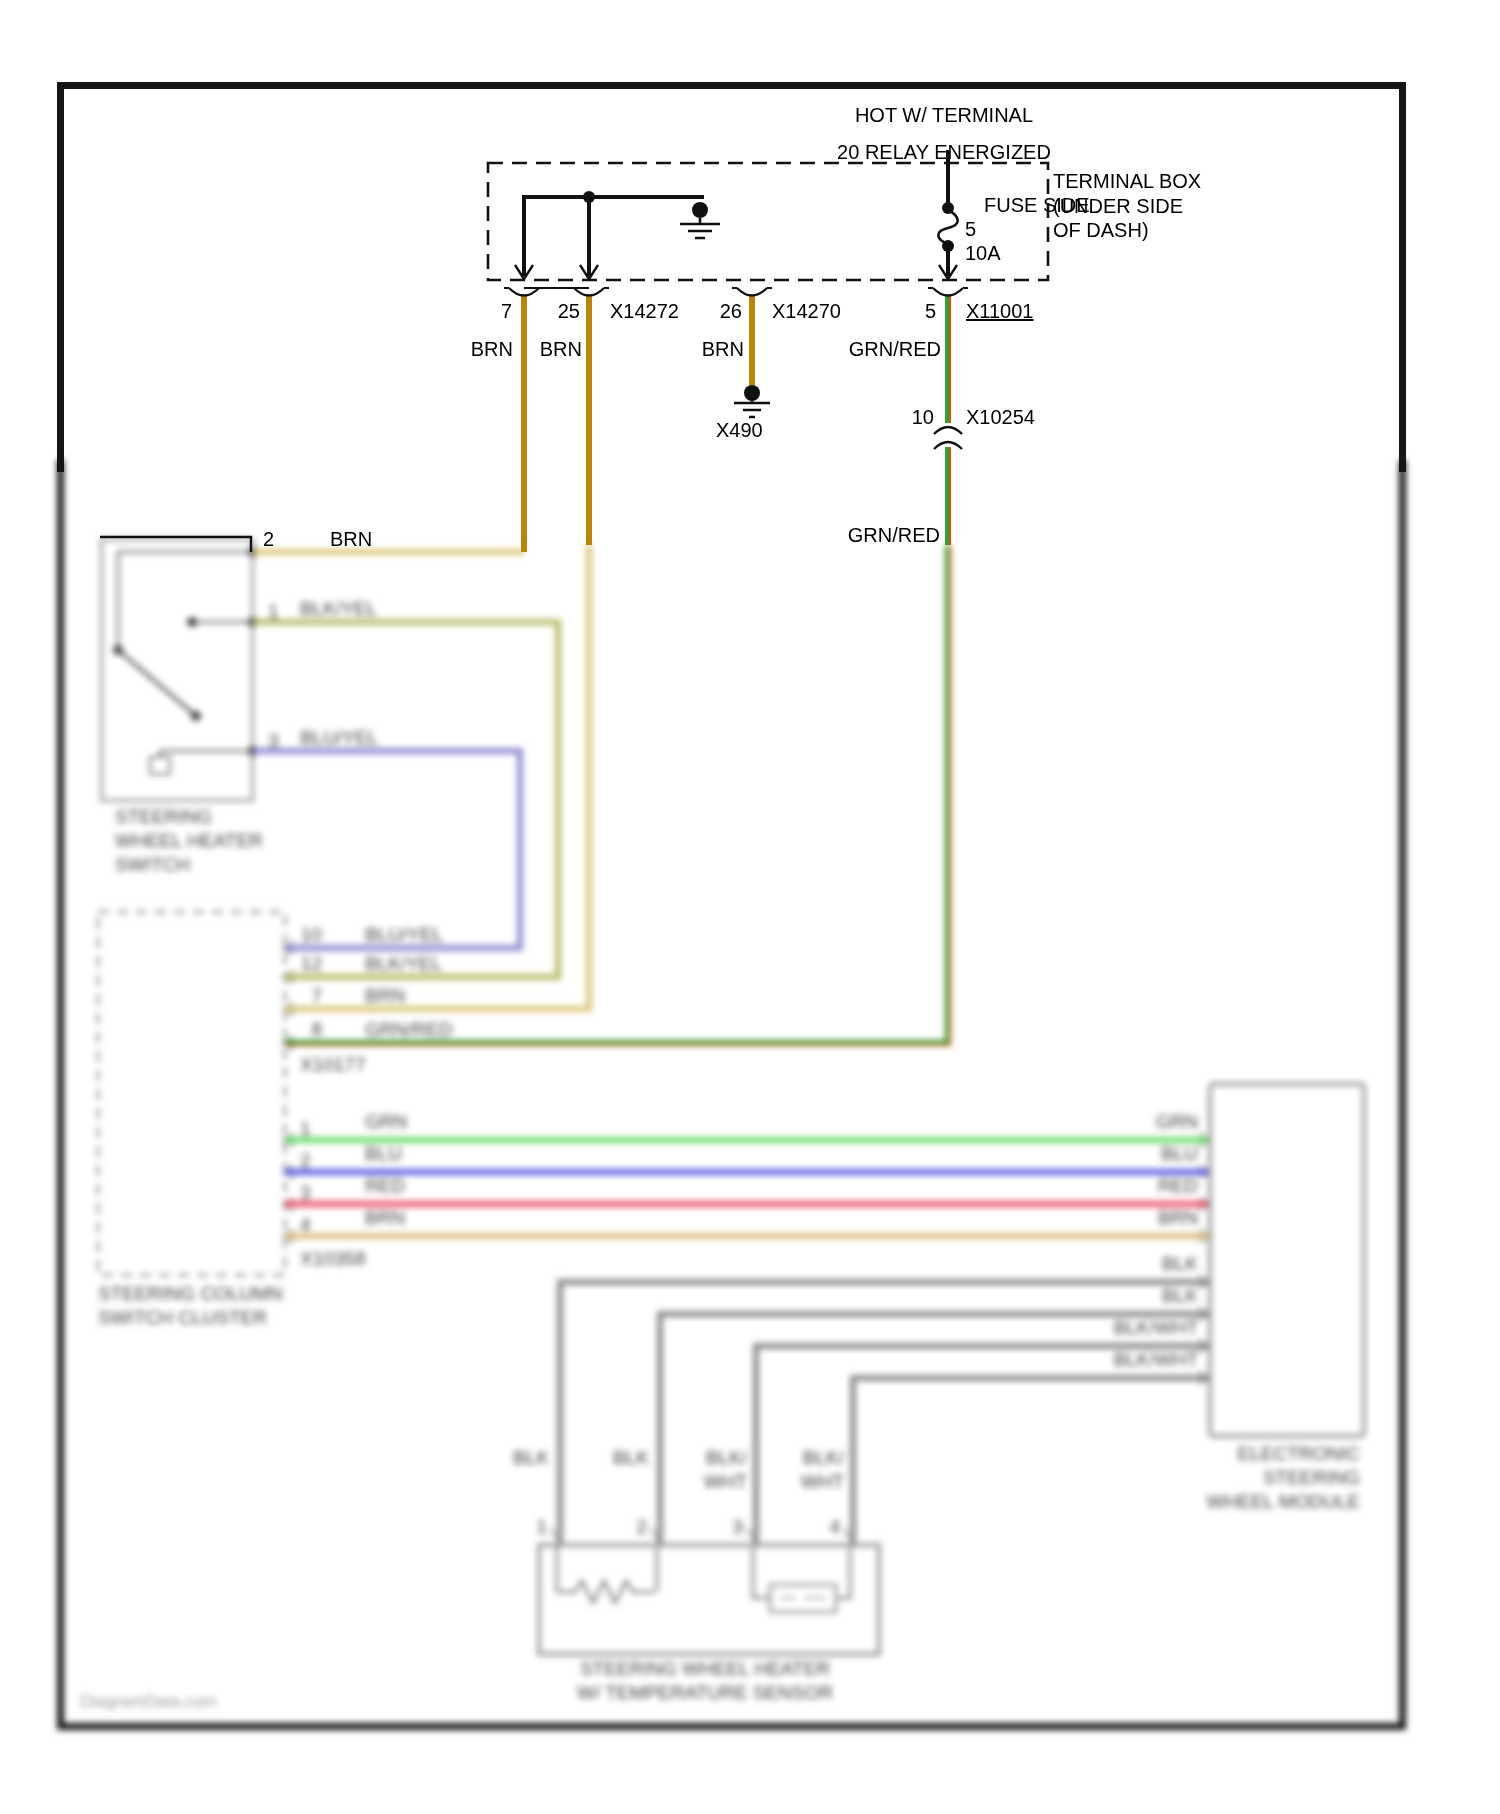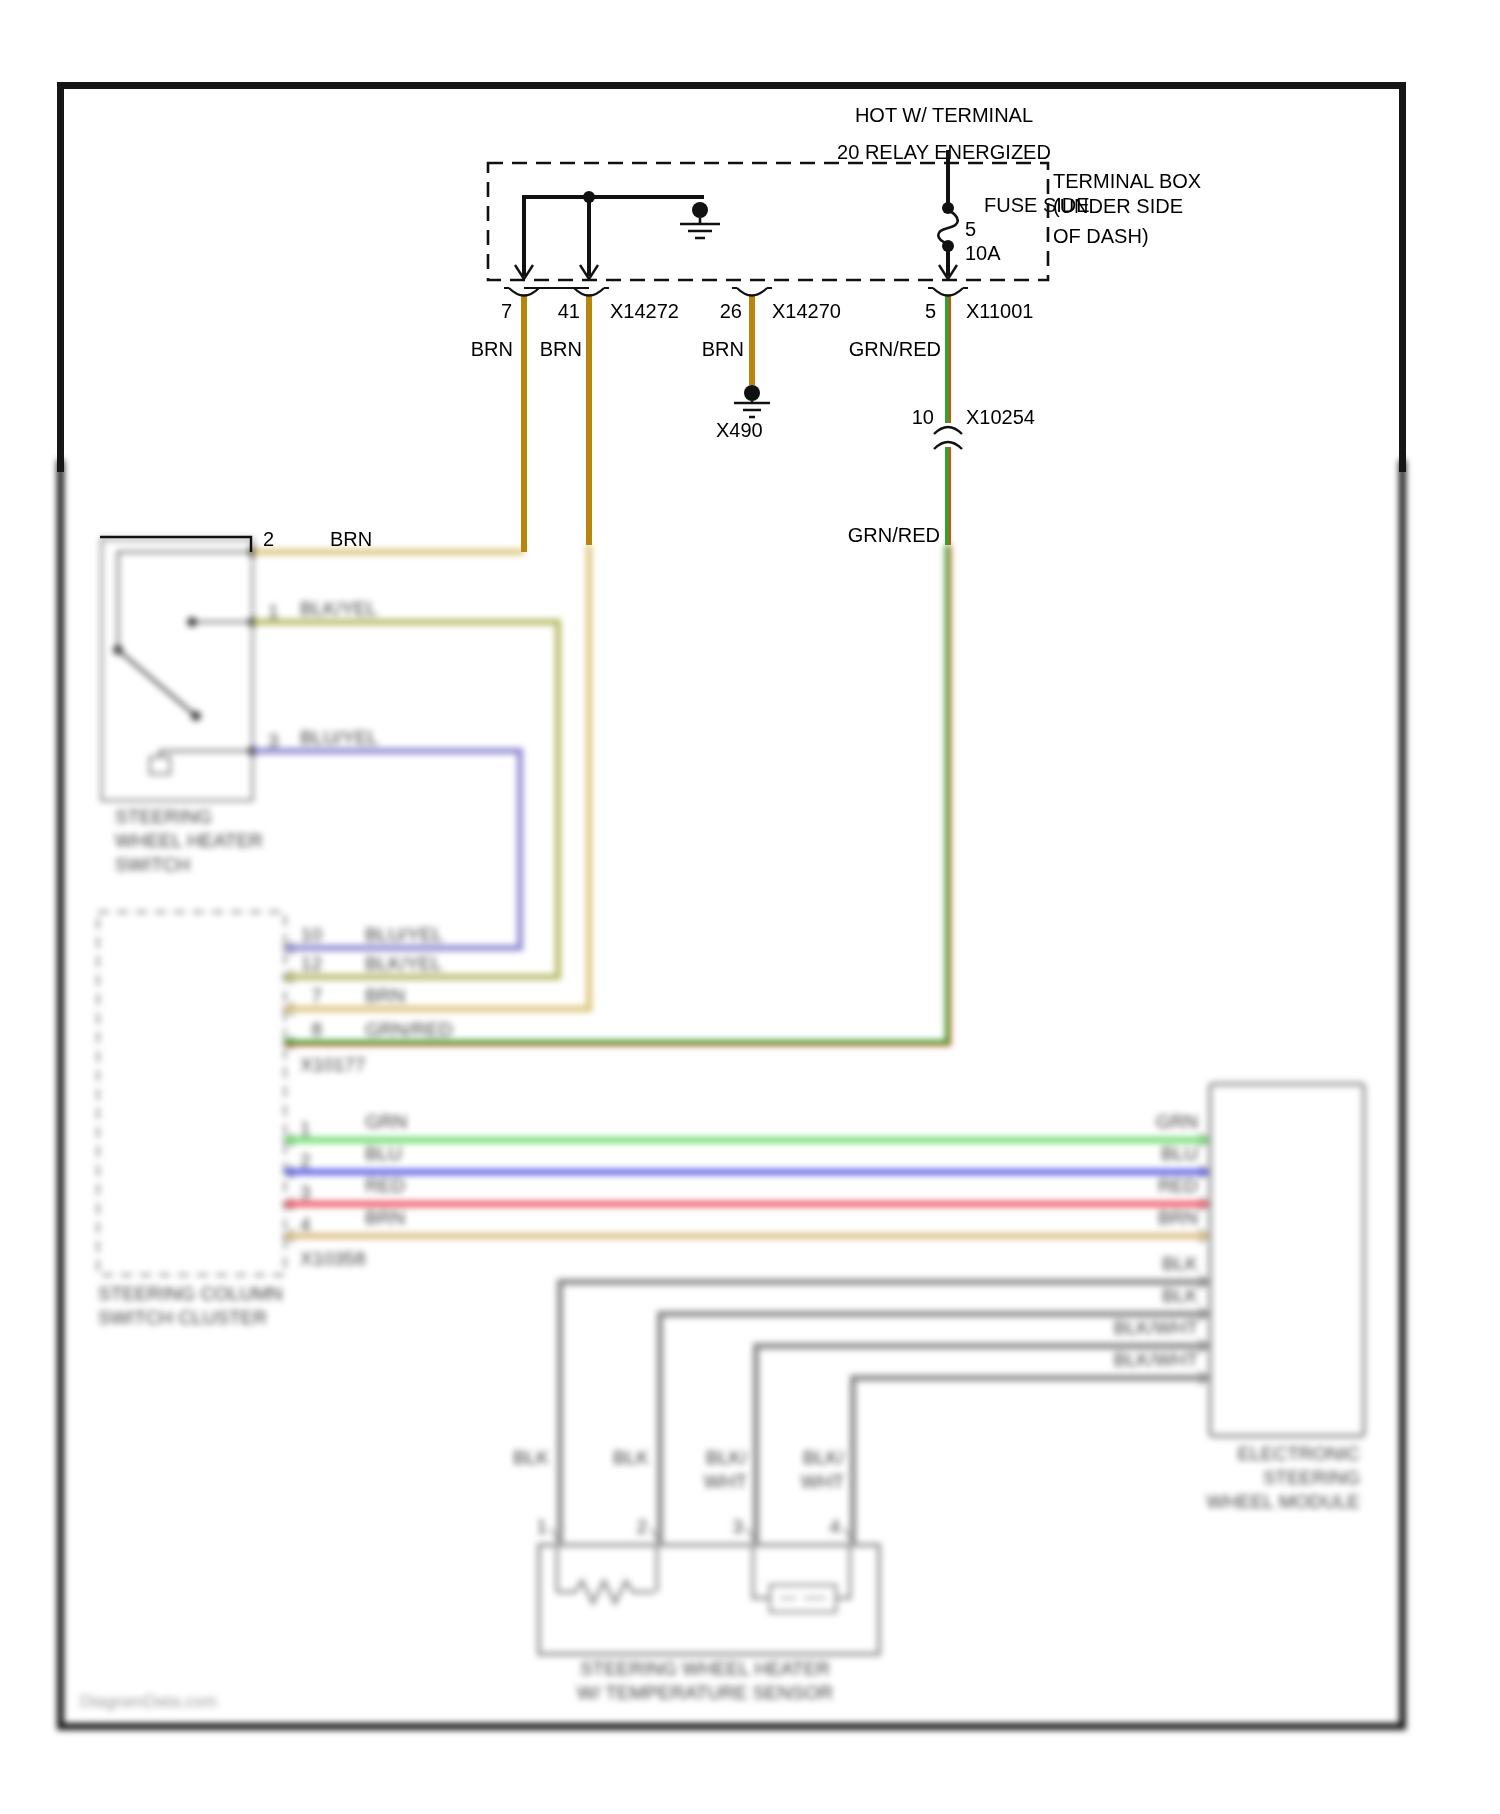--- a/index.html
+++ b/index.html
@@ -176,21 +176,21 @@
 
     <div class="borderseg" style="left:57px;top:82px;width:1349px;height:7px;"></div>
     <div class="borderseg" style="left:57px;top:82px;width:7px;height:390px;"></div>
     <div class="borderseg" style="left:1399px;top:82px;width:7px;height:390px;"></div>
 
     <div class="lbl c" style="left:794px;top:104px;width:300px;">HOT W/ TERMINAL</div>
     <div class="lbl c" style="left:794px;top:141px;width:300px;">20 RELAY ENERGIZED</div>
 
     <div class="lbl" style="left:1053px;top:170px;">TERMINAL BOX</div>
     <div class="lbl" style="left:1053px;top:195px;">(UNDER SIDE</div>
-    <div class="lbl" style="left:1053px;top:225px;">OF DASH)</div>
+    <div class="lbl" style="left:1053px;top:219px;">OF DASH)</div>
     <div class="lbl" style="left:984px;top:194px;">FUSE SIDE</div>
     <div class="lbl" style="left:965px;top:218px;">5</div>
     <div class="lbl" style="left:965px;top:242px;">10A</div>
 
     <div class="w blk" style="left:946px;top:150px;width:4px;height:60px;"></div>
     <div class="w blk" style="left:946px;top:244px;width:4px;height:32px;"></div>
     <div class="w blk" style="left:522px;top:195px;width:182px;height:4px;"></div>
     <div class="w blk" style="left:522px;top:195px;width:4px;height:81px;"></div>
     <div class="w blk" style="left:587px;top:195px;width:4px;height:81px;"></div>
 
@@ -230,26 +230,26 @@
 
       <g fill="none" stroke="#111" stroke-width="2.4">
         <path d="M934,434 Q948,420 962,434"></path>
         <path d="M934,449 Q948,435 962,449"></path>
       </g>
 
       <path d="M100,537 H251 V552" fill="none" stroke="#111" stroke-width="2.4"></path>
     </svg>
 
     <div class="lbl r" style="left:472px;top:300px;width:40px;">7</div>
-    <div class="lbl r" style="left:540px;top:300px;width:40px;">41</div>
+    <div class="lbl r" style="left:540px;top:300px;width:40px;">25</div>
     <div class="lbl" style="left:610px;top:300px;">X14272</div>
     <div class="lbl r" style="left:702px;top:300px;width:40px;">26</div>
     <div class="lbl" style="left:772px;top:300px;">X14270</div>
     <div class="lbl r" style="left:896px;top:300px;width:40px;">5</div>
-    <div class="lbl" style="left:966px;top:300px;">X11001</div>
+    <div class="lbl" style="left:966px;top:300px;text-decoration:underline;">X11001</div>
 
     <div class="lbl r" style="left:443px;top:338px;width:70px;">BRN</div>
     <div class="lbl r" style="left:512px;top:338px;width:70px;">BRN</div>
     <div class="lbl r" style="left:674px;top:338px;width:70px;">BRN</div>
     <div class="lbl r" style="left:831px;top:338px;width:110px;">GRN/RED</div>
     <div class="lbl" style="left:716px;top:419px;">X490</div>
     <div class="lbl r" style="left:894px;top:406px;width:40px;">10</div>
     <div class="lbl" style="left:966px;top:406px;">X10254</div>
     <div class="lbl r" style="left:830px;top:524px;width:110px;">GRN/RED</div>
 

